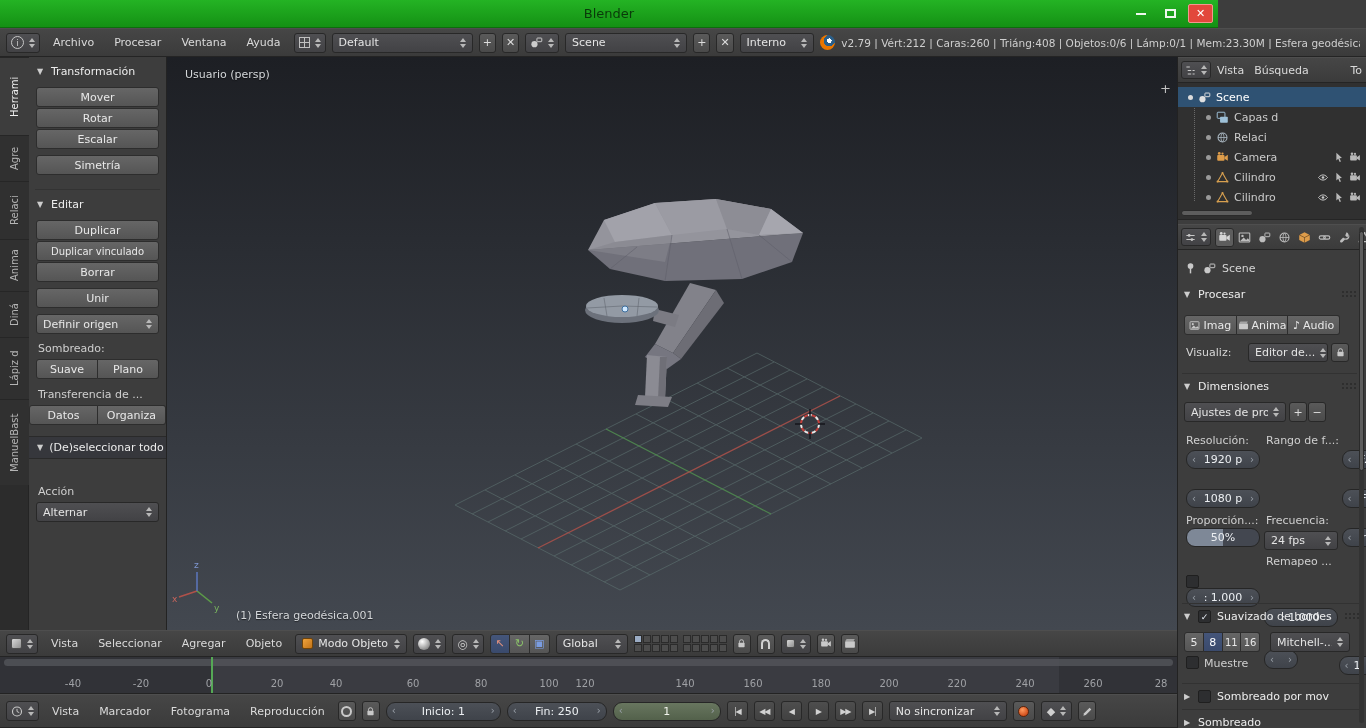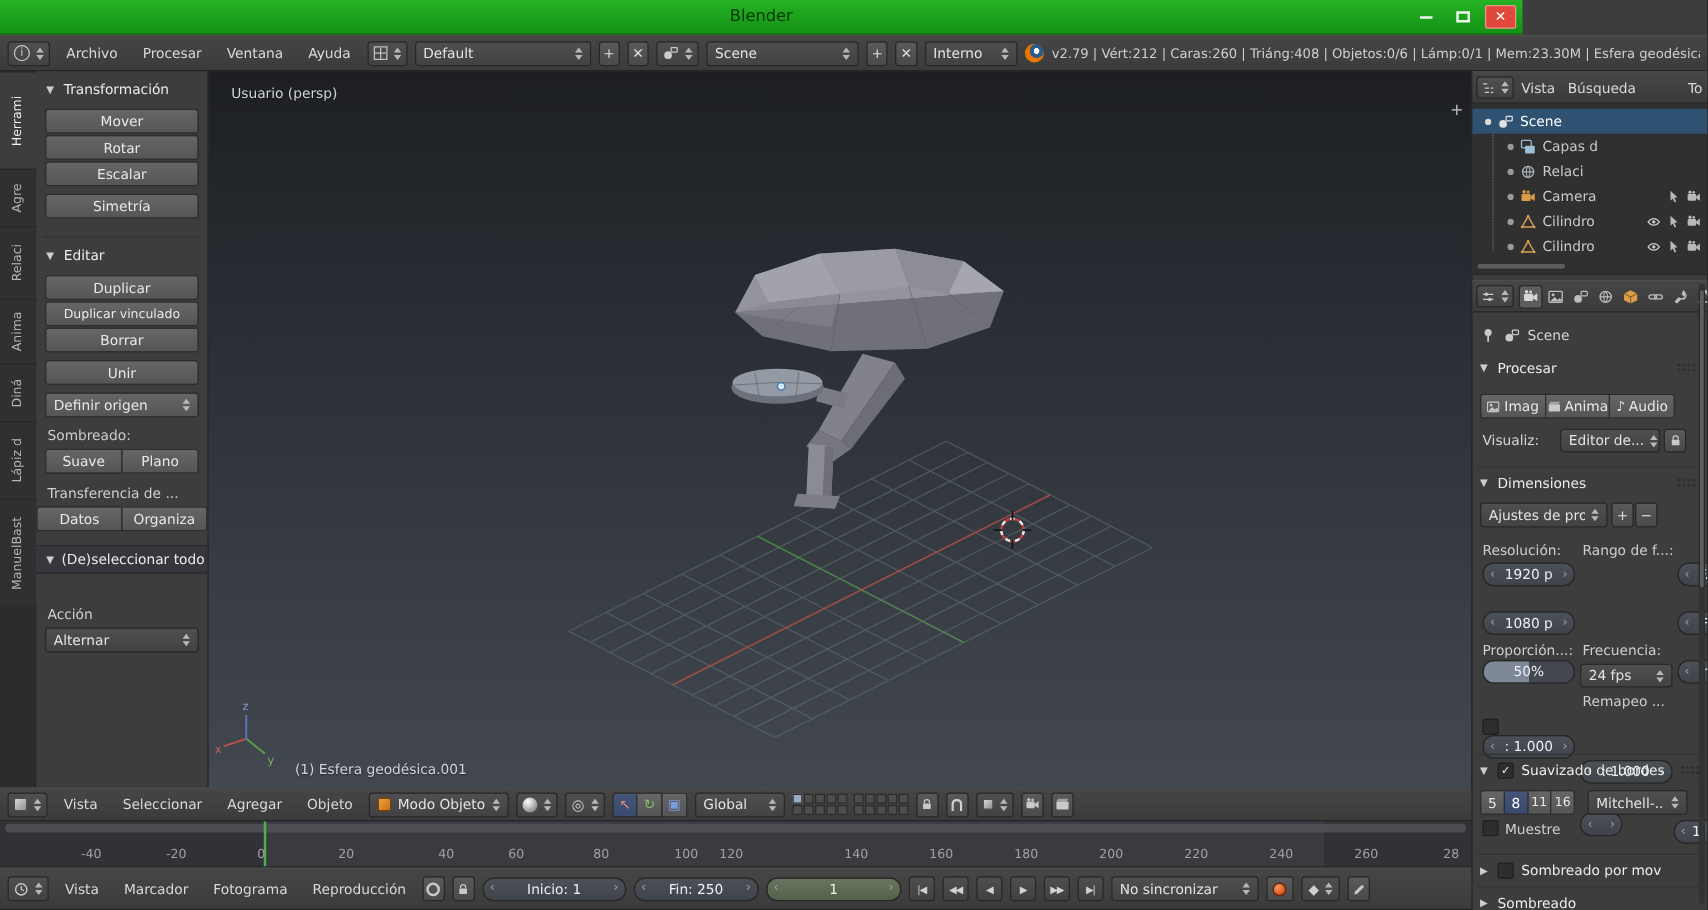--- a/index.html
+++ b/index.html
@@ -848,21 +848,21 @@
   </div>
 
   <div class="abs ruler" style="left:0;top:657px;width:1177px;height:37px">
     <div class="abs" style="left:211px;top:0;width:848px;height:37px;background:#3a3b41"></div>
     <div class="abs" style="left:4px;top:2px;width:1169px;height:7px;background:#54555a;border-radius:4px;opacity:.8"></div>
     <div class="abs" style="left:211px;top:0;width:2px;height:37px;background:#55a855"></div>
     <span class="tick abs" style="left:73px">-40</span>
     <span class="tick abs" style="left:141px">-20</span>
     <span class="tick abs" style="left:209px">0</span>
     <span class="tick abs" style="left:277px">20</span>
-    <span class="tick abs" style="left:357px">40</span>
+    <span class="tick abs" style="left:336px">40</span>
     <span class="tick abs" style="left:413px">60</span>
     <span class="tick abs" style="left:481px">80</span>
     <span class="tick abs" style="left:549px">100</span>
     <span class="tick abs" style="left:585px">120</span>
     <span class="tick abs" style="left:685px">140</span>
     <span class="tick abs" style="left:753px">160</span>
     <span class="tick abs" style="left:821px">180</span>
     <span class="tick abs" style="left:889px">200</span>
     <span class="tick abs" style="left:957px">220</span>
     <span class="tick abs" style="left:1025px">240</span>

